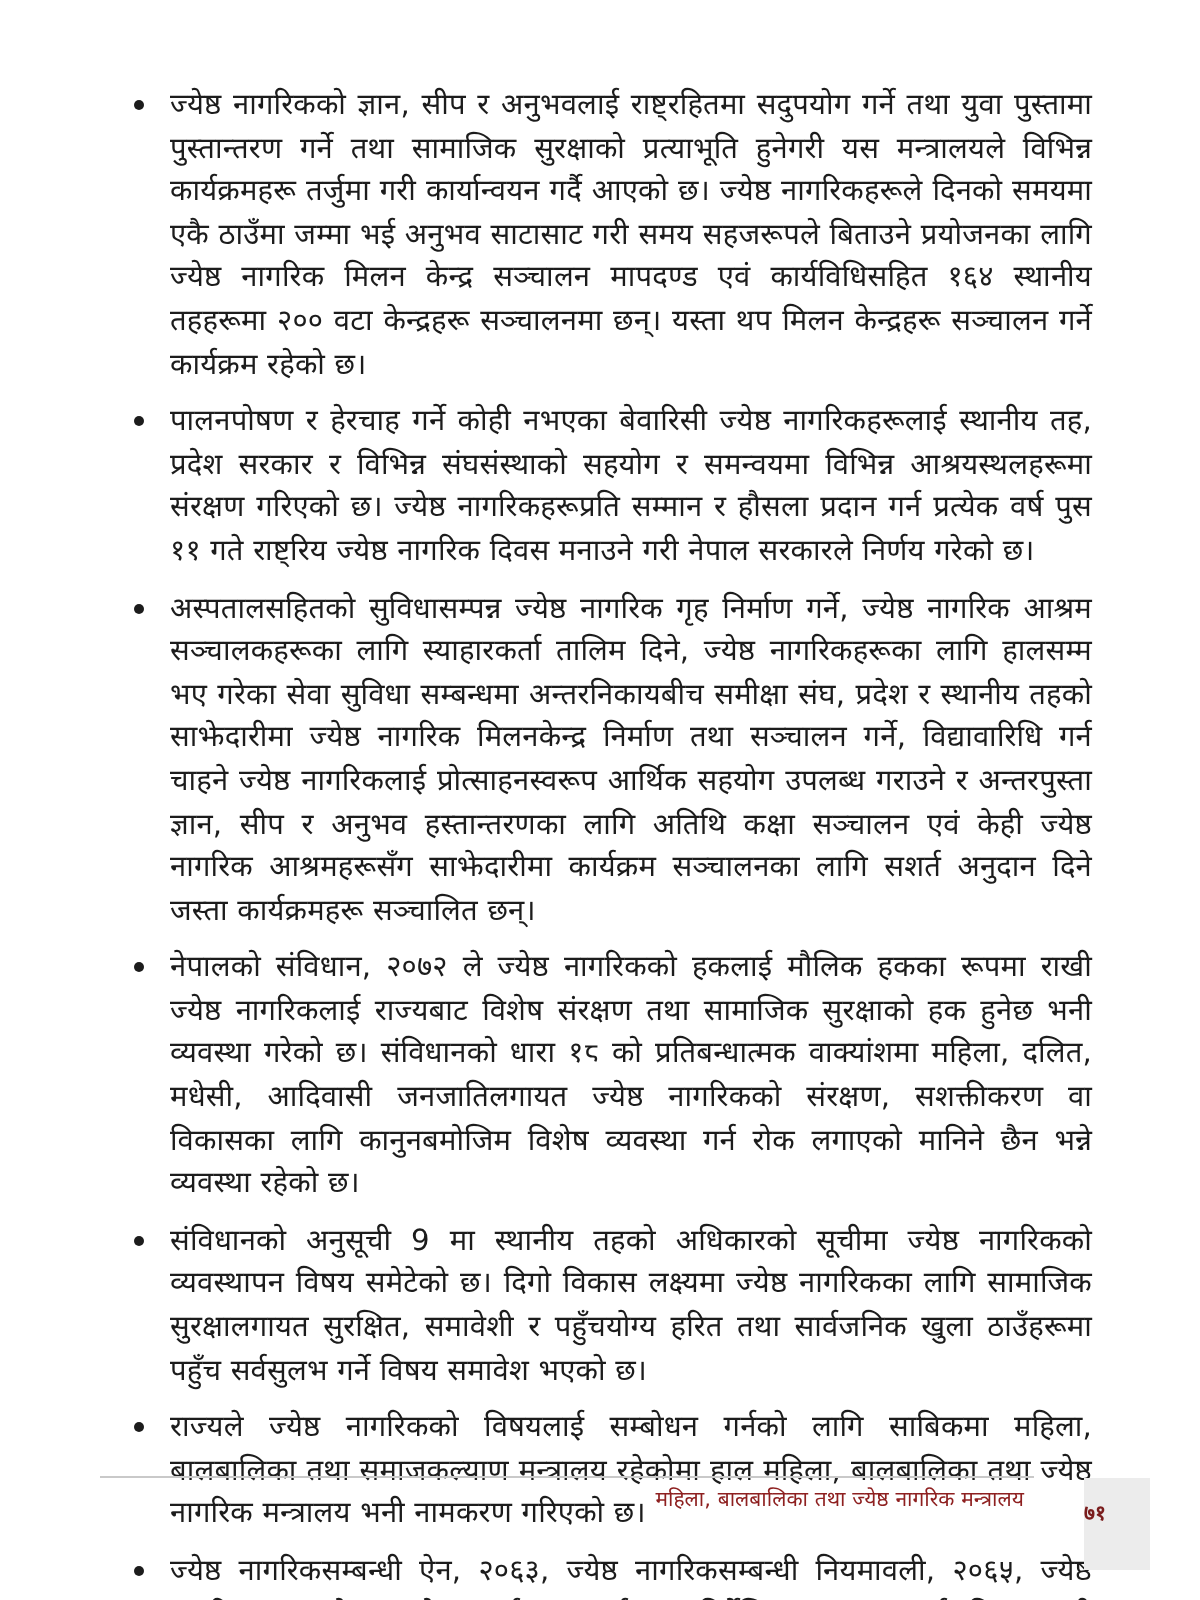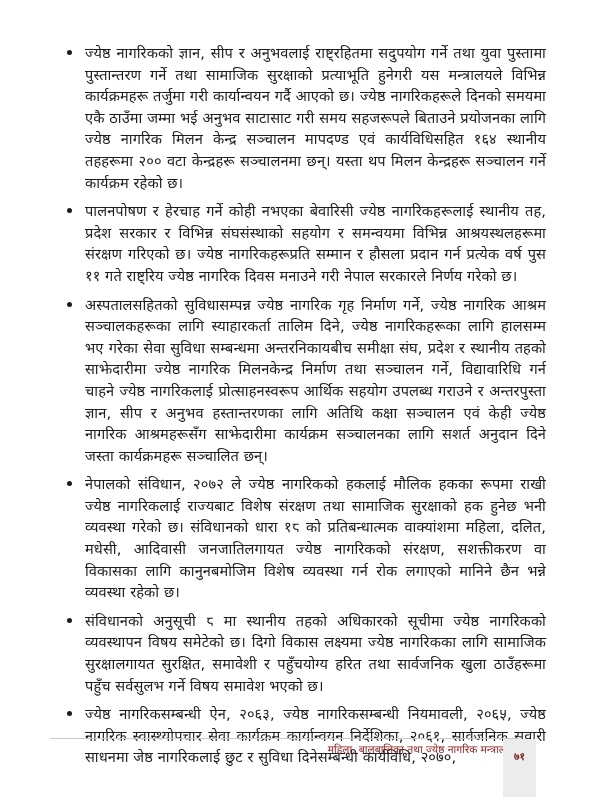--- a/index.html
+++ b/index.html
@@ -58,47 +58,47 @@
     position: absolute;
     top: 742px;
     right: 88px;
     font-size: 10.5px;
     font-weight: normal;
     color: #8e2020;
     white-space: nowrap;
   }
   .page-number-box {
     position: absolute;
-    left: 503px;
+    left: 542px;
     top: 739px;
     width: 33px;
-    height: 58px;
+    height: 46px;
     background: #ececec;
-    text-align: center;
     box-sizing: border-box;
     padding-top: 6px;
   }
   .page-number-box span {
     font-size: 10.5px;
     font-weight: bold;
     color: #7a1d1d;
   }
 </style>
 </head>
 <body>
 
 <div class="page">
 
   <div class="content">
     <ul class="bullet-list">
       <li>ज्येष्ठ नागरिकको ज्ञान, सीप र अनुभवलाई राष्ट्रहितमा सदुपयोग गर्ने तथा युवा पुस्तामा पुस्तान्तरण गर्ने तथा सामाजिक सुरक्षाको प्रत्याभूति हुनेगरी यस मन्त्रालयले विभिन्न कार्यक्रमहरू तर्जुमा गरी कार्यान्वयन गर्दै आएको छ। ज्येष्ठ नागरिकहरूले दिनको समयमा एकै ठाउँमा जम्मा भई अनुभव साटासाट गरी समय सहजरूपले बिताउने प्रयोजनका लागि ज्येष्ठ नागरिक मिलन केन्द्र सञ्चालन मापदण्ड एवं कार्यविधिसहित १६४ स्थानीय तहहरूमा २०० वटा केन्द्रहरू सञ्चालनमा छन्। यस्ता थप मिलन केन्द्रहरू सञ्चालन गर्ने कार्यक्रम रहेको छ।</li>
       <li>पालनपोषण र हेरचाह गर्ने कोही नभएका बेवारिसी ज्येष्ठ नागरिकहरूलाई स्थानीय तह, प्रदेश सरकार र विभिन्न संघसंस्थाको सहयोग र समन्वयमा विभिन्न आश्रयस्थलहरूमा संरक्षण गरिएको छ। ज्येष्ठ नागरिकहरूप्रति सम्मान र हौसला प्रदान गर्न प्रत्येक वर्ष पुस ११ गते राष्ट्रिय ज्येष्ठ नागरिक दिवस मनाउने गरी नेपाल सरकारले निर्णय गरेको छ।</li>
       <li>अस्पतालसहितको सुविधासम्पन्न ज्येष्ठ नागरिक गृह निर्माण गर्ने, ज्येष्ठ नागरिक आश्रम सञ्चालकहरूका लागि स्याहारकर्ता तालिम दिने, ज्येष्ठ नागरिकहरूका लागि हालसम्म भए गरेका सेवा सुविधा सम्बन्धमा अन्तरनिकायबीच समीक्षा संघ, प्रदेश र स्थानीय तहको साझेदारीमा ज्येष्ठ नागरिक मिलनकेन्द्र निर्माण तथा सञ्चालन गर्ने, विद्यावारिधि गर्न चाहने ज्येष्ठ नागरिकलाई प्रोत्साहनस्वरूप आर्थिक सहयोग उपलब्ध गराउने र अन्तरपुस्ता ज्ञान, सीप र अनुभव हस्तान्तरणका लागि अतिथि कक्षा सञ्चालन एवं केही ज्येष्ठ नागरिक आश्रमहरूसँग साझेदारीमा कार्यक्रम सञ्चालनका लागि सशर्त अनुदान दिने जस्ता कार्यक्रमहरू सञ्चालित छन्।</li>
       <li>नेपालको संविधान, २०७२ ले ज्येष्ठ नागरिकको हकलाई मौलिक हकका रूपमा राखी ज्येष्ठ नागरिकलाई राज्यबाट विशेष संरक्षण तथा सामाजिक सुरक्षाको हक हुनेछ भनी व्यवस्था गरेको छ। संविधानको धारा १८ को प्रतिबन्धात्मक वाक्यांशमा महिला, दलित, मधेसी, आदिवासी जनजातिलगायत ज्येष्ठ नागरिकको संरक्षण, सशक्तीकरण वा विकासका लागि कानुनबमोजिम विशेष व्यवस्था गर्न रोक लगाएको मानिने छैन भन्ने व्यवस्था रहेको छ।</li>
-      <li>संविधानको अनुसूची ८ मा स्थानीय तहको अधिकारको सूचीमा ज्येष्ठ नागरिकको व्यवस्थापन विषय समेटेको छ। दिगो विकास लक्ष्यमा ज्येष्ठ नागरिकका लागि सामाजिक सुरक्षालगायत सुरक्षित, समावेशी र पहुँचयोग्य हरित तथा सार्वजनिक खुला ठाउँहरूमा पहुँच सर्वसुलभ गर्ने विषय समावेश भएको छ।</li>
+      <li>संविधानको अनुसूची 9 मा स्थानीय तहको अधिकारको सूचीमा ज्येष्ठ नागरिकको व्यवस्थापन विषय समेटेको छ। दिगो विकास लक्ष्यमा ज्येष्ठ नागरिकका लागि सामाजिक सुरक्षालगायत सुरक्षित, समावेशी र पहुँचयोग्य हरित तथा सार्वजनिक खुला ठाउँहरूमा पहुँच सर्वसुलभ गर्ने विषय समावेश भएको छ।</li>
+      <li>राज्यले ज्येष्ठ नागरिकको विषयलाई सम्बोधन गर्नको लागि साबिकमा महिला, बालबालिका तथा समाजकल्याण मन्त्रालय रहेकोमा हाल महिला, बालबालिका तथा ज्येष्ठ नागरिक मन्त्रालय भनी नामकरण गरिएको छ।</li>
       <li>ज्येष्ठ नागरिकसम्बन्धी ऐन, २०६३, ज्येष्ठ नागरिकसम्बन्धी नियमावली, २०६५, ज्येष्ठ नागरिक स्वास्थ्योपचार सेवा कार्यक्रम कार्यान्वयन निर्देशिका, २०६१, सार्वजनिक सवारी साधनमा जेष्ठ नागरिकलाई छुट र सुविधा दिनेसम्बन्धी कार्यविधि, २०७०,</li>
 
     </ul>
   </div>
 
   <div class="footer-rule"></div>
 
   <div class="footer-text">महिला, बालबालिका तथा ज्येष्ठ नागरिक मन्त्रालय</div>
 
   <div class="page-number-box">

